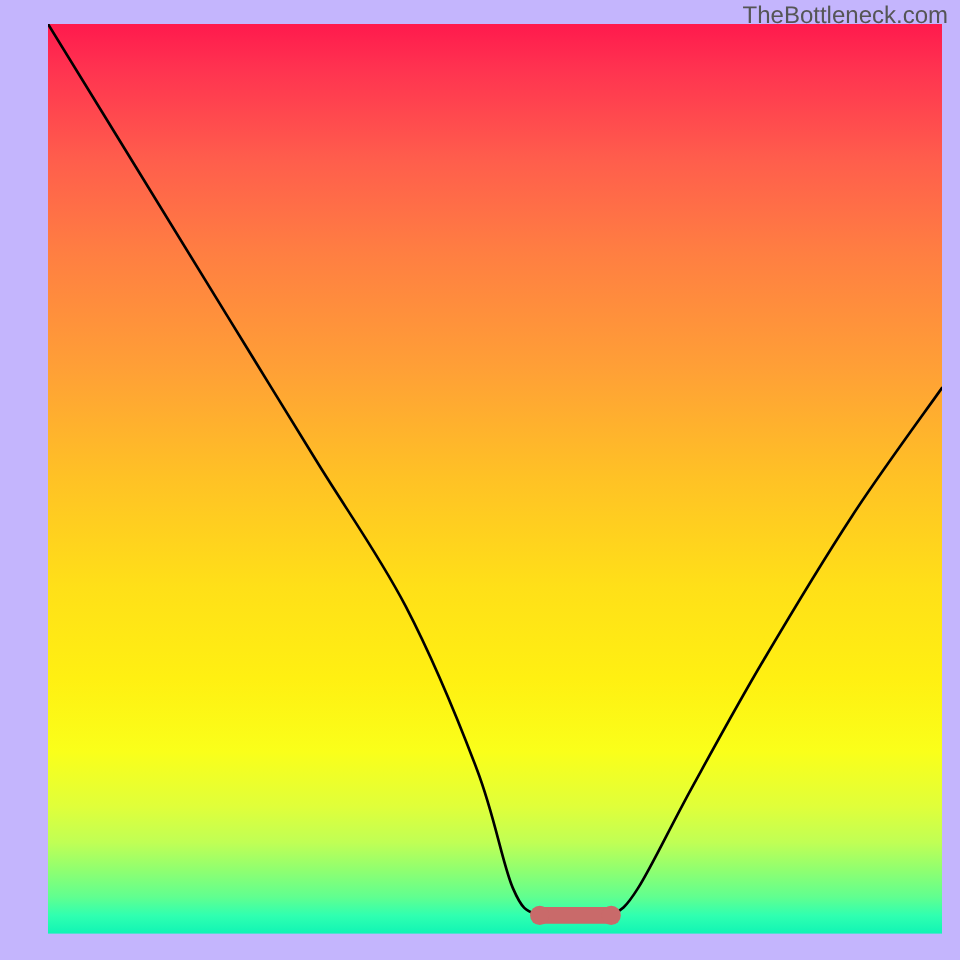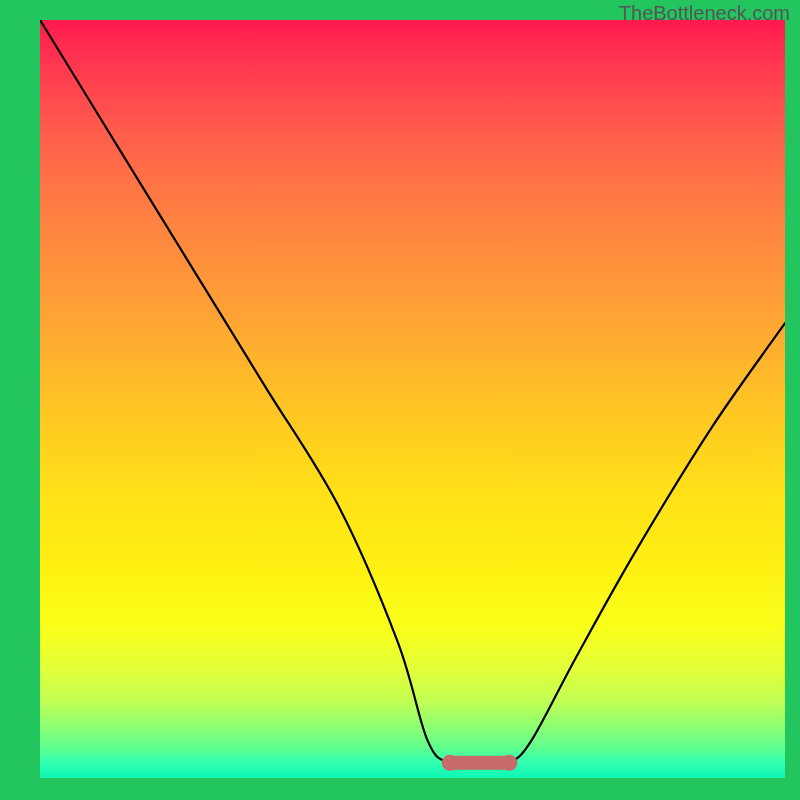--- a/index.html
+++ b/index.html
@@ -7,21 +7,21 @@
     padding: 0;
     width: 800px;
     height: 800px;
     background: #000;
     overflow: hidden;
   }
   .chart-container {
     position: relative;
     width: 800px;
     height: 800px;
-    background: #22c55e;
+    background: #c4b5fd;
   }
   .plot-area {
     position: absolute;
     left: 40px;
     top: 20px;
     width: 745px;
     height: 758px;
   }
   .gradient-bg {
     position: absolute;

